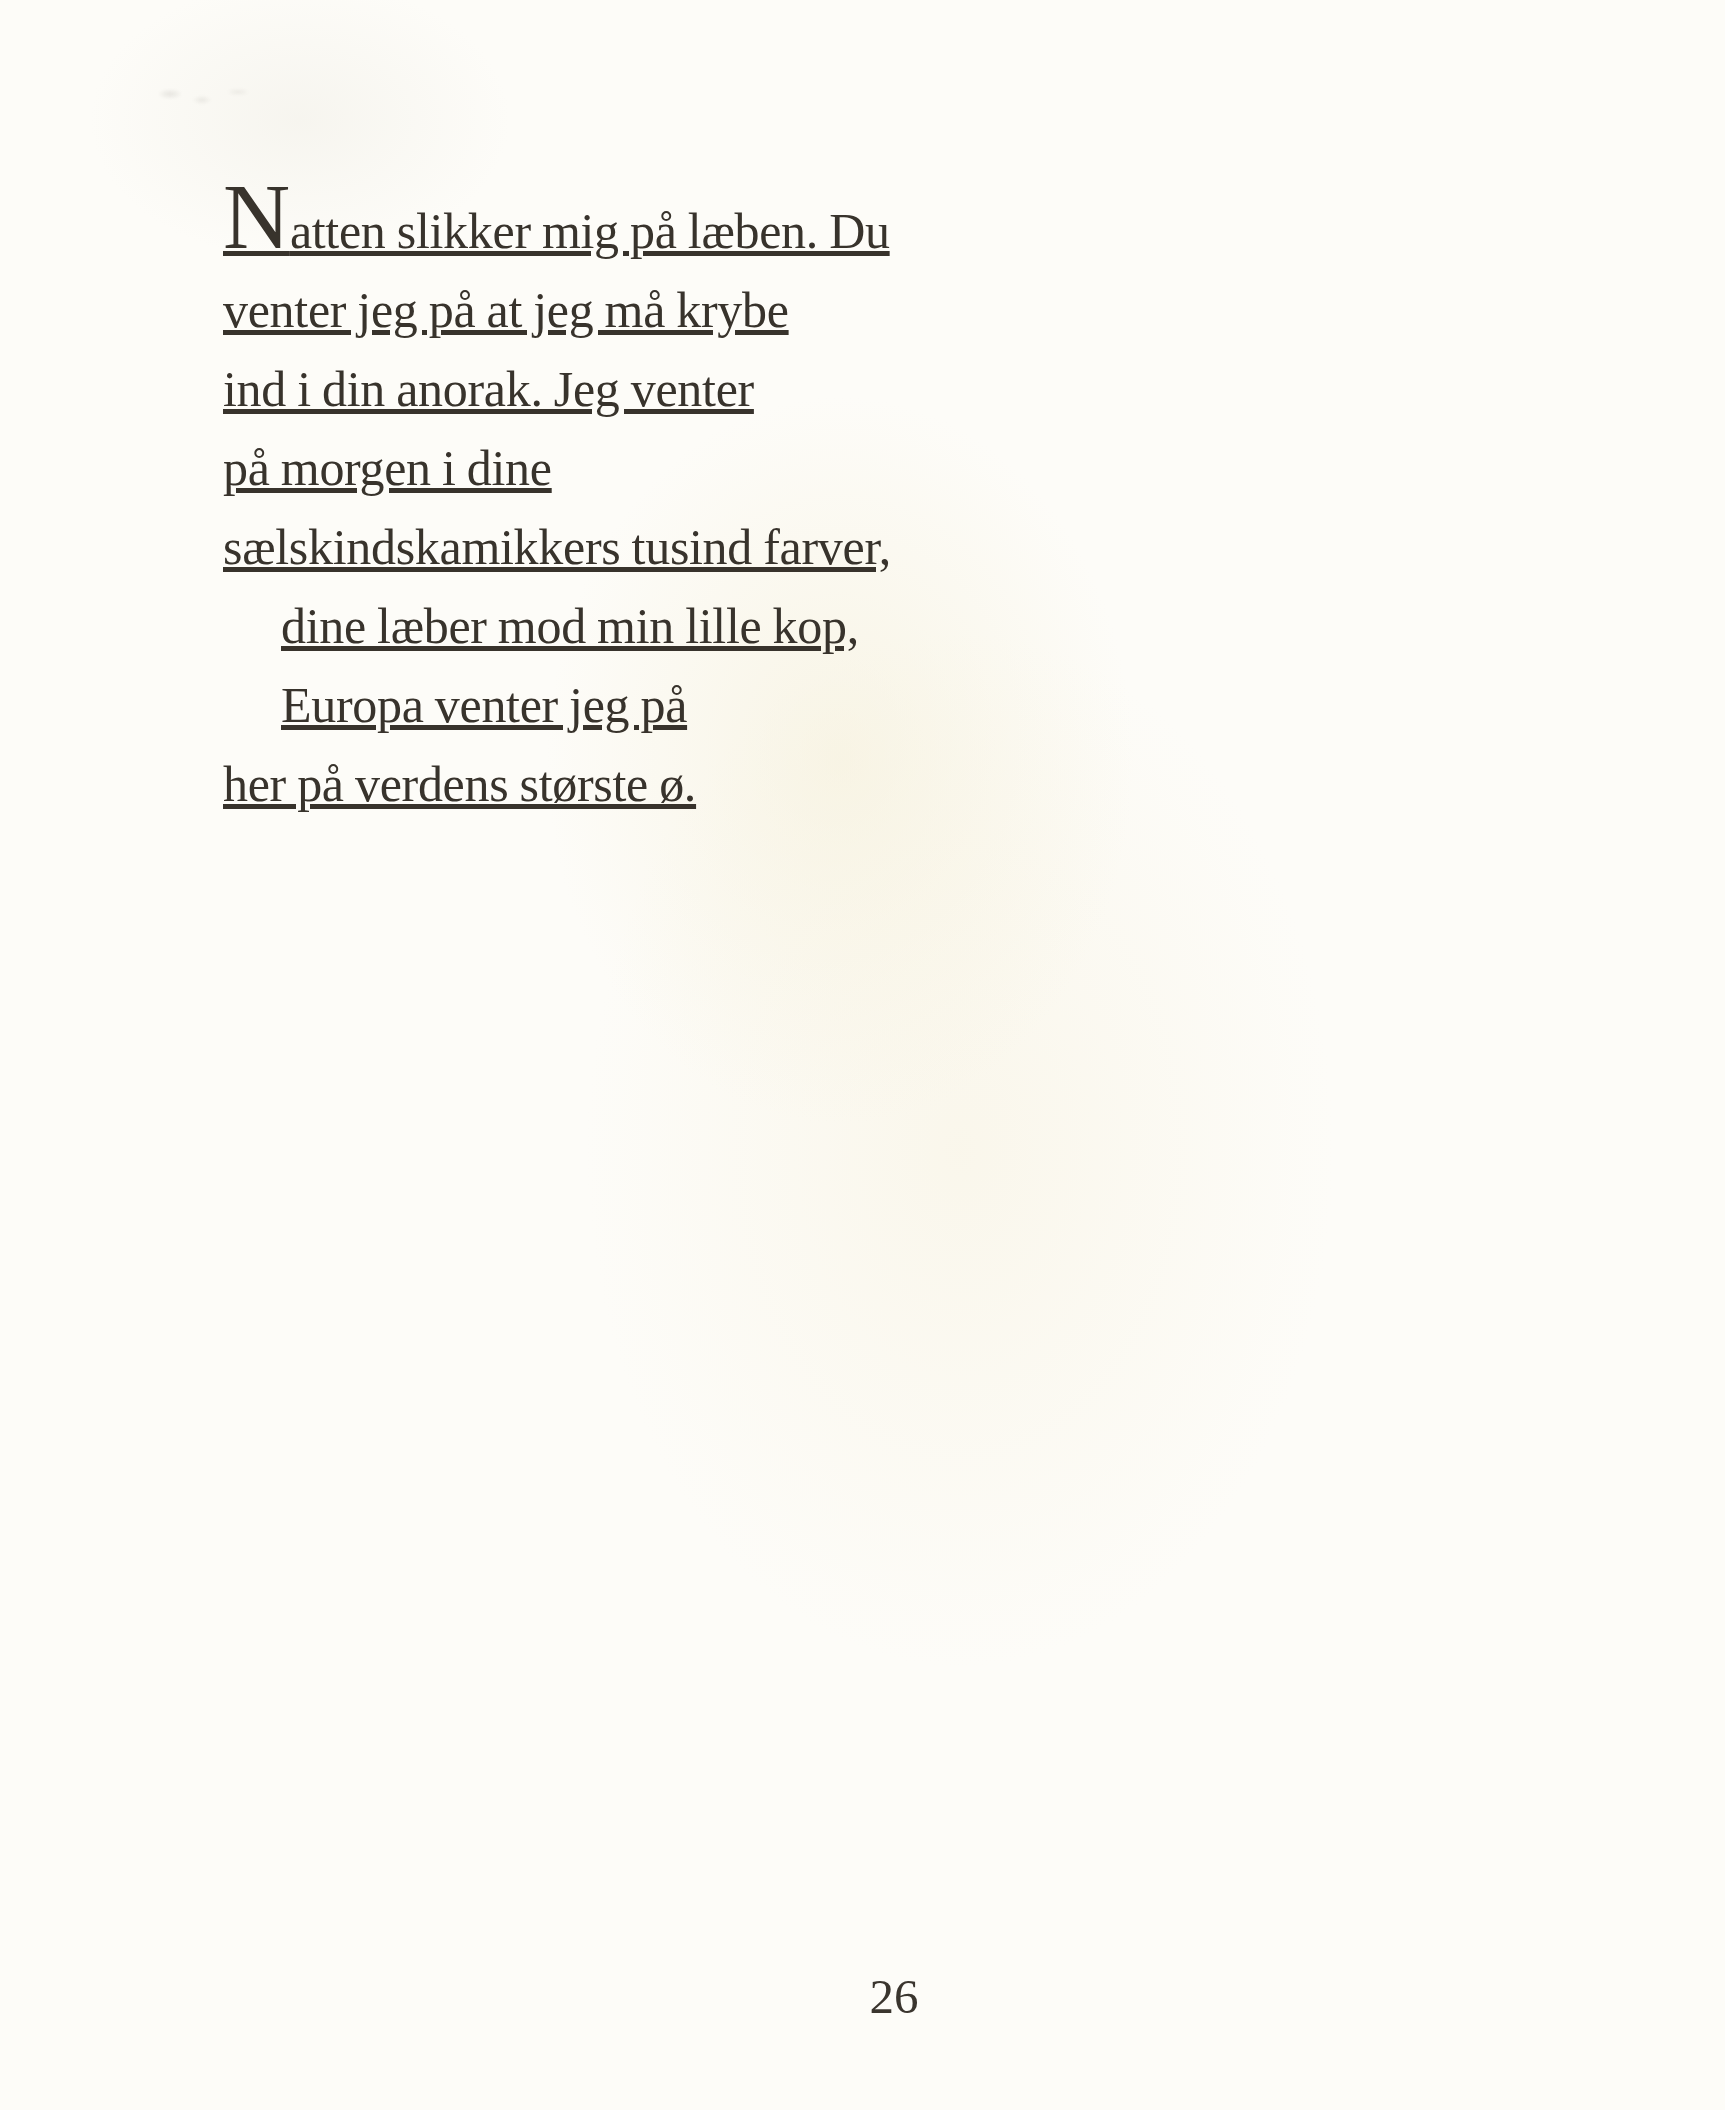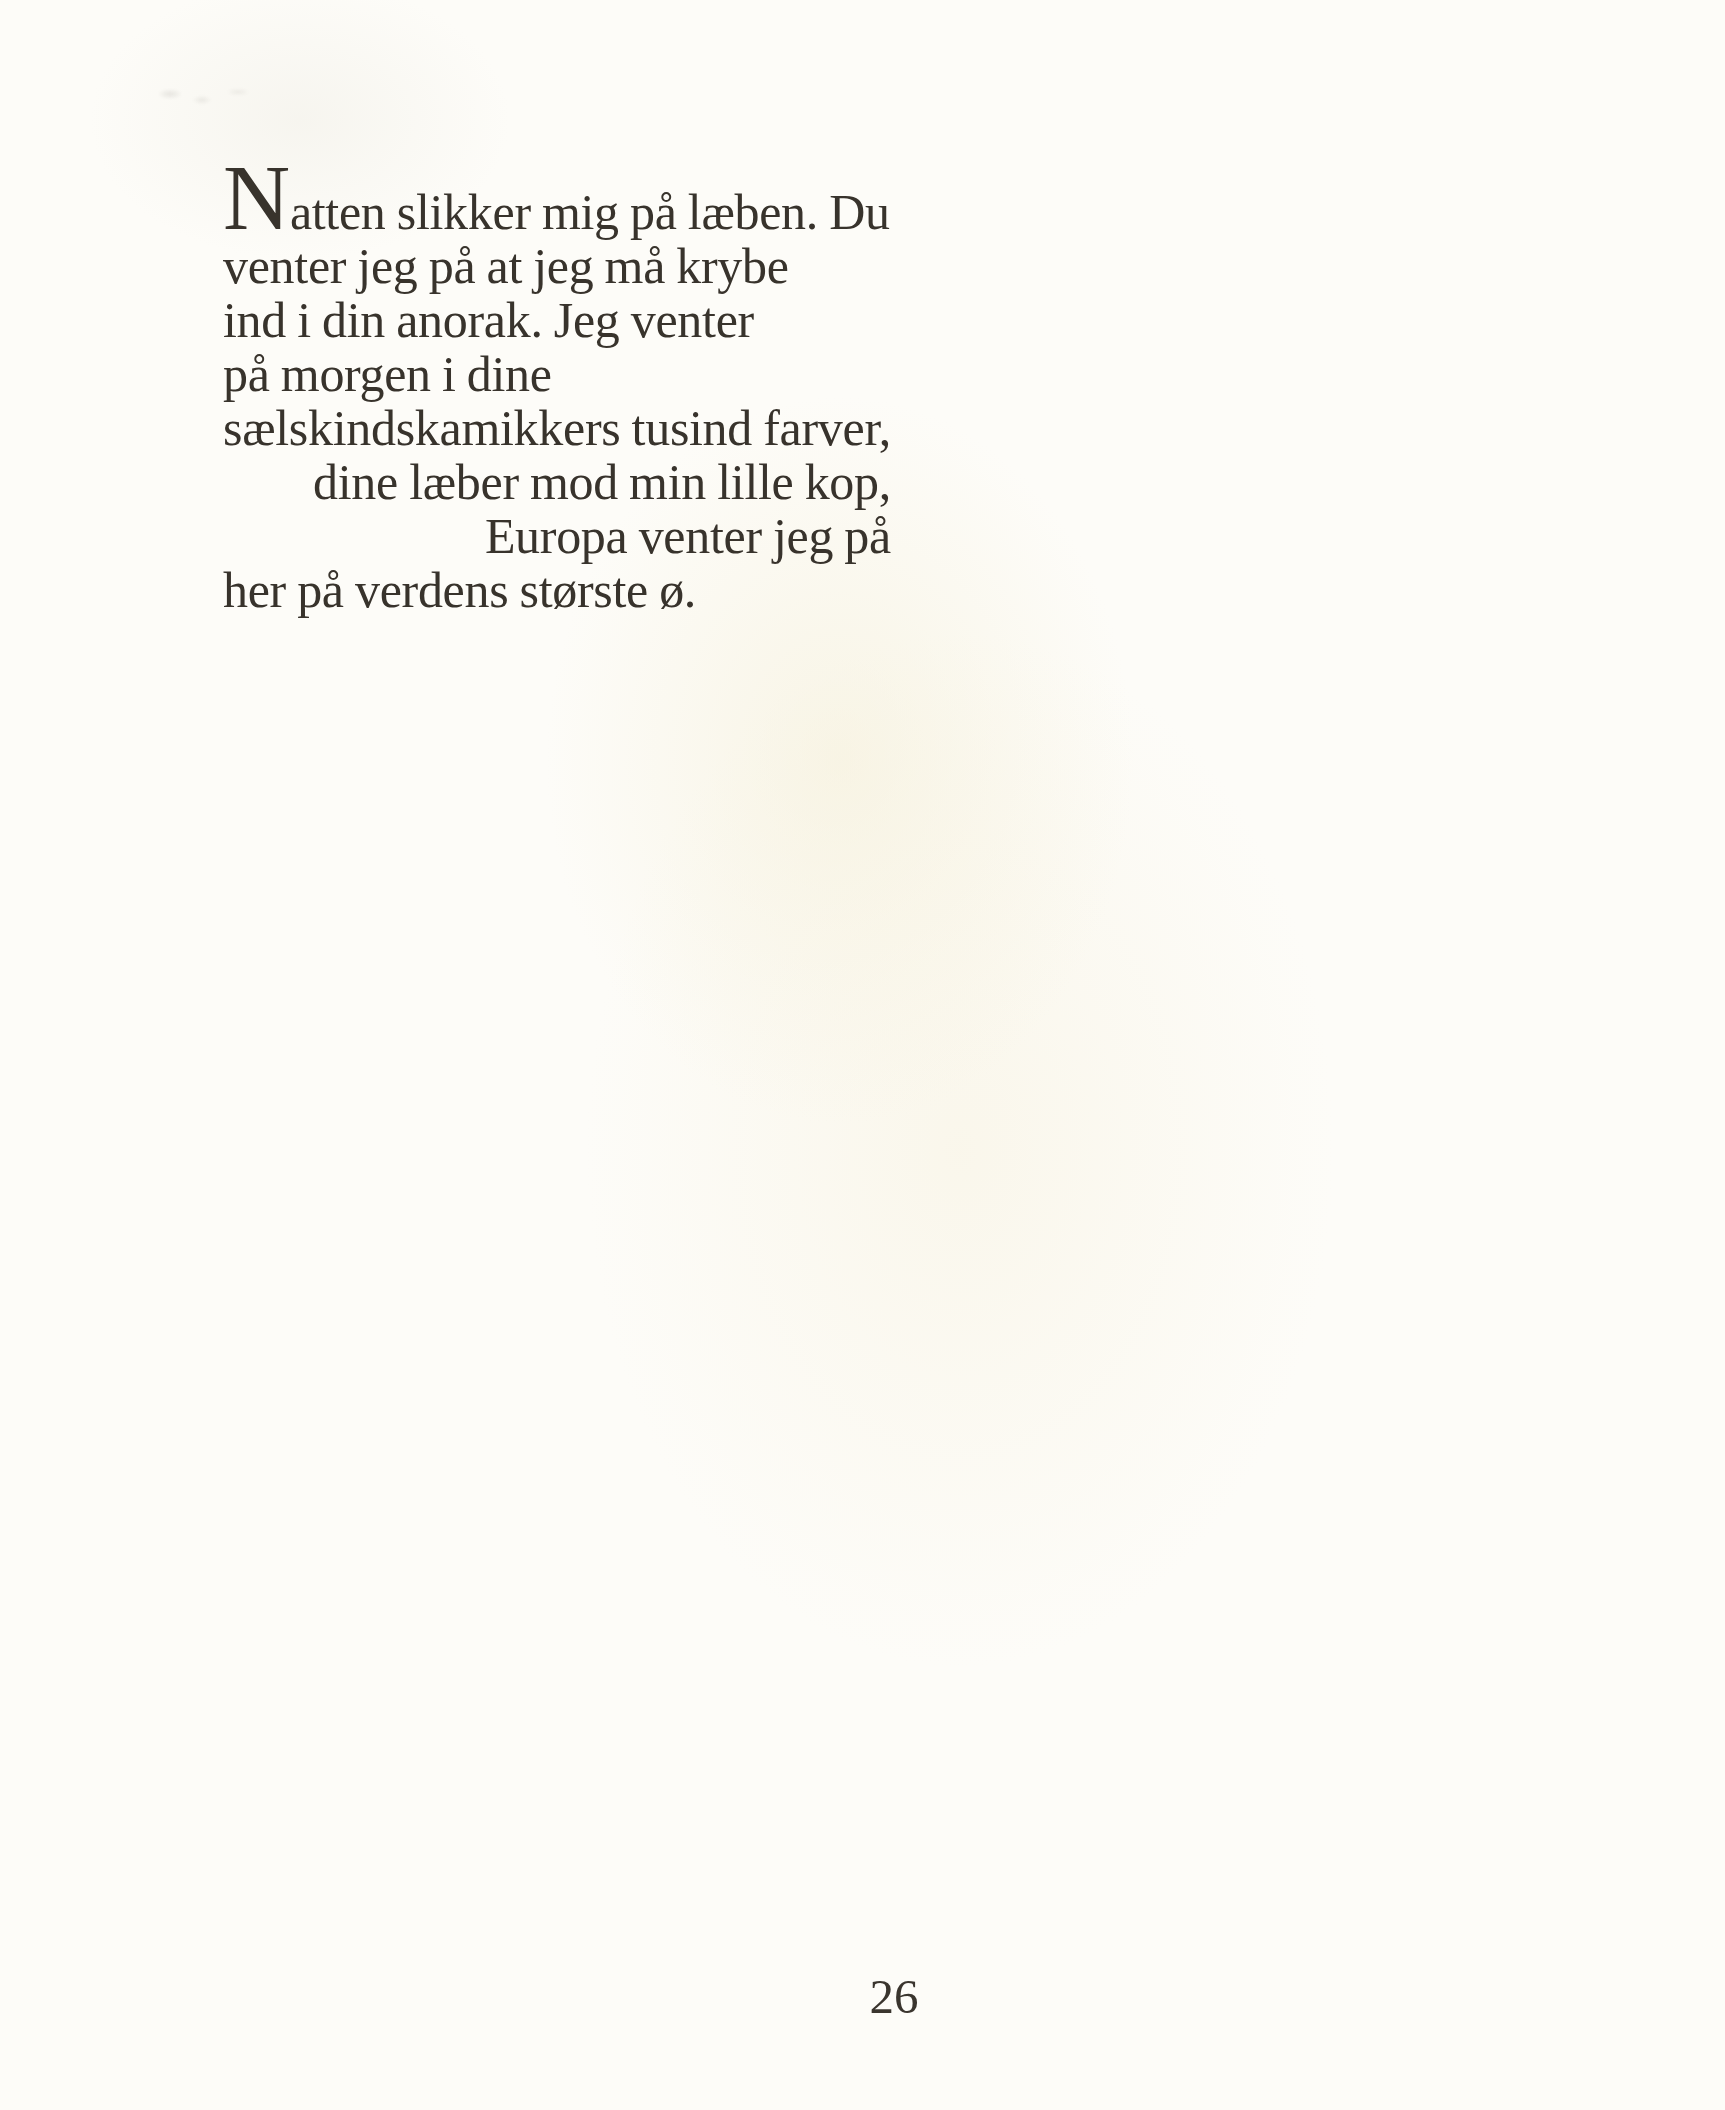--- a/index.html
+++ b/index.html
@@ -34,30 +34,30 @@
     background:
       radial-gradient(ellipse 18px 8px at 20px 12px, rgba(120,115,105,0.28), rgba(120,115,105,0) 70%),
       radial-gradient(ellipse 14px 7px at 52px 18px, rgba(120,115,105,0.22), rgba(120,115,105,0) 70%),
       radial-gradient(ellipse 16px 6px at 88px 10px, rgba(120,115,105,0.18), rgba(120,115,105,0) 70%);
     filter: blur(1px);
     opacity: 0.55;
   }
   .poem {
     position: absolute;
     left: 223px;
-    top: 171px;
+    top: 177px;
     font-size: 50px;
-    line-height: 54px;
+    line-height: 79px;
     letter-spacing: -0.3px;
     word-spacing: -1px;
     white-space: nowrap;
+    text-decoration: underline;
   }
   .poem .line.indent {
     padding-left: 58px;
-    text-align: right;
   }
   .dropcap {
     font-size: 93px;
     
   }
   .page-number {
     position: absolute;
     left: 894px;
     top: 1972px;
     transform: translateX(-50%);

